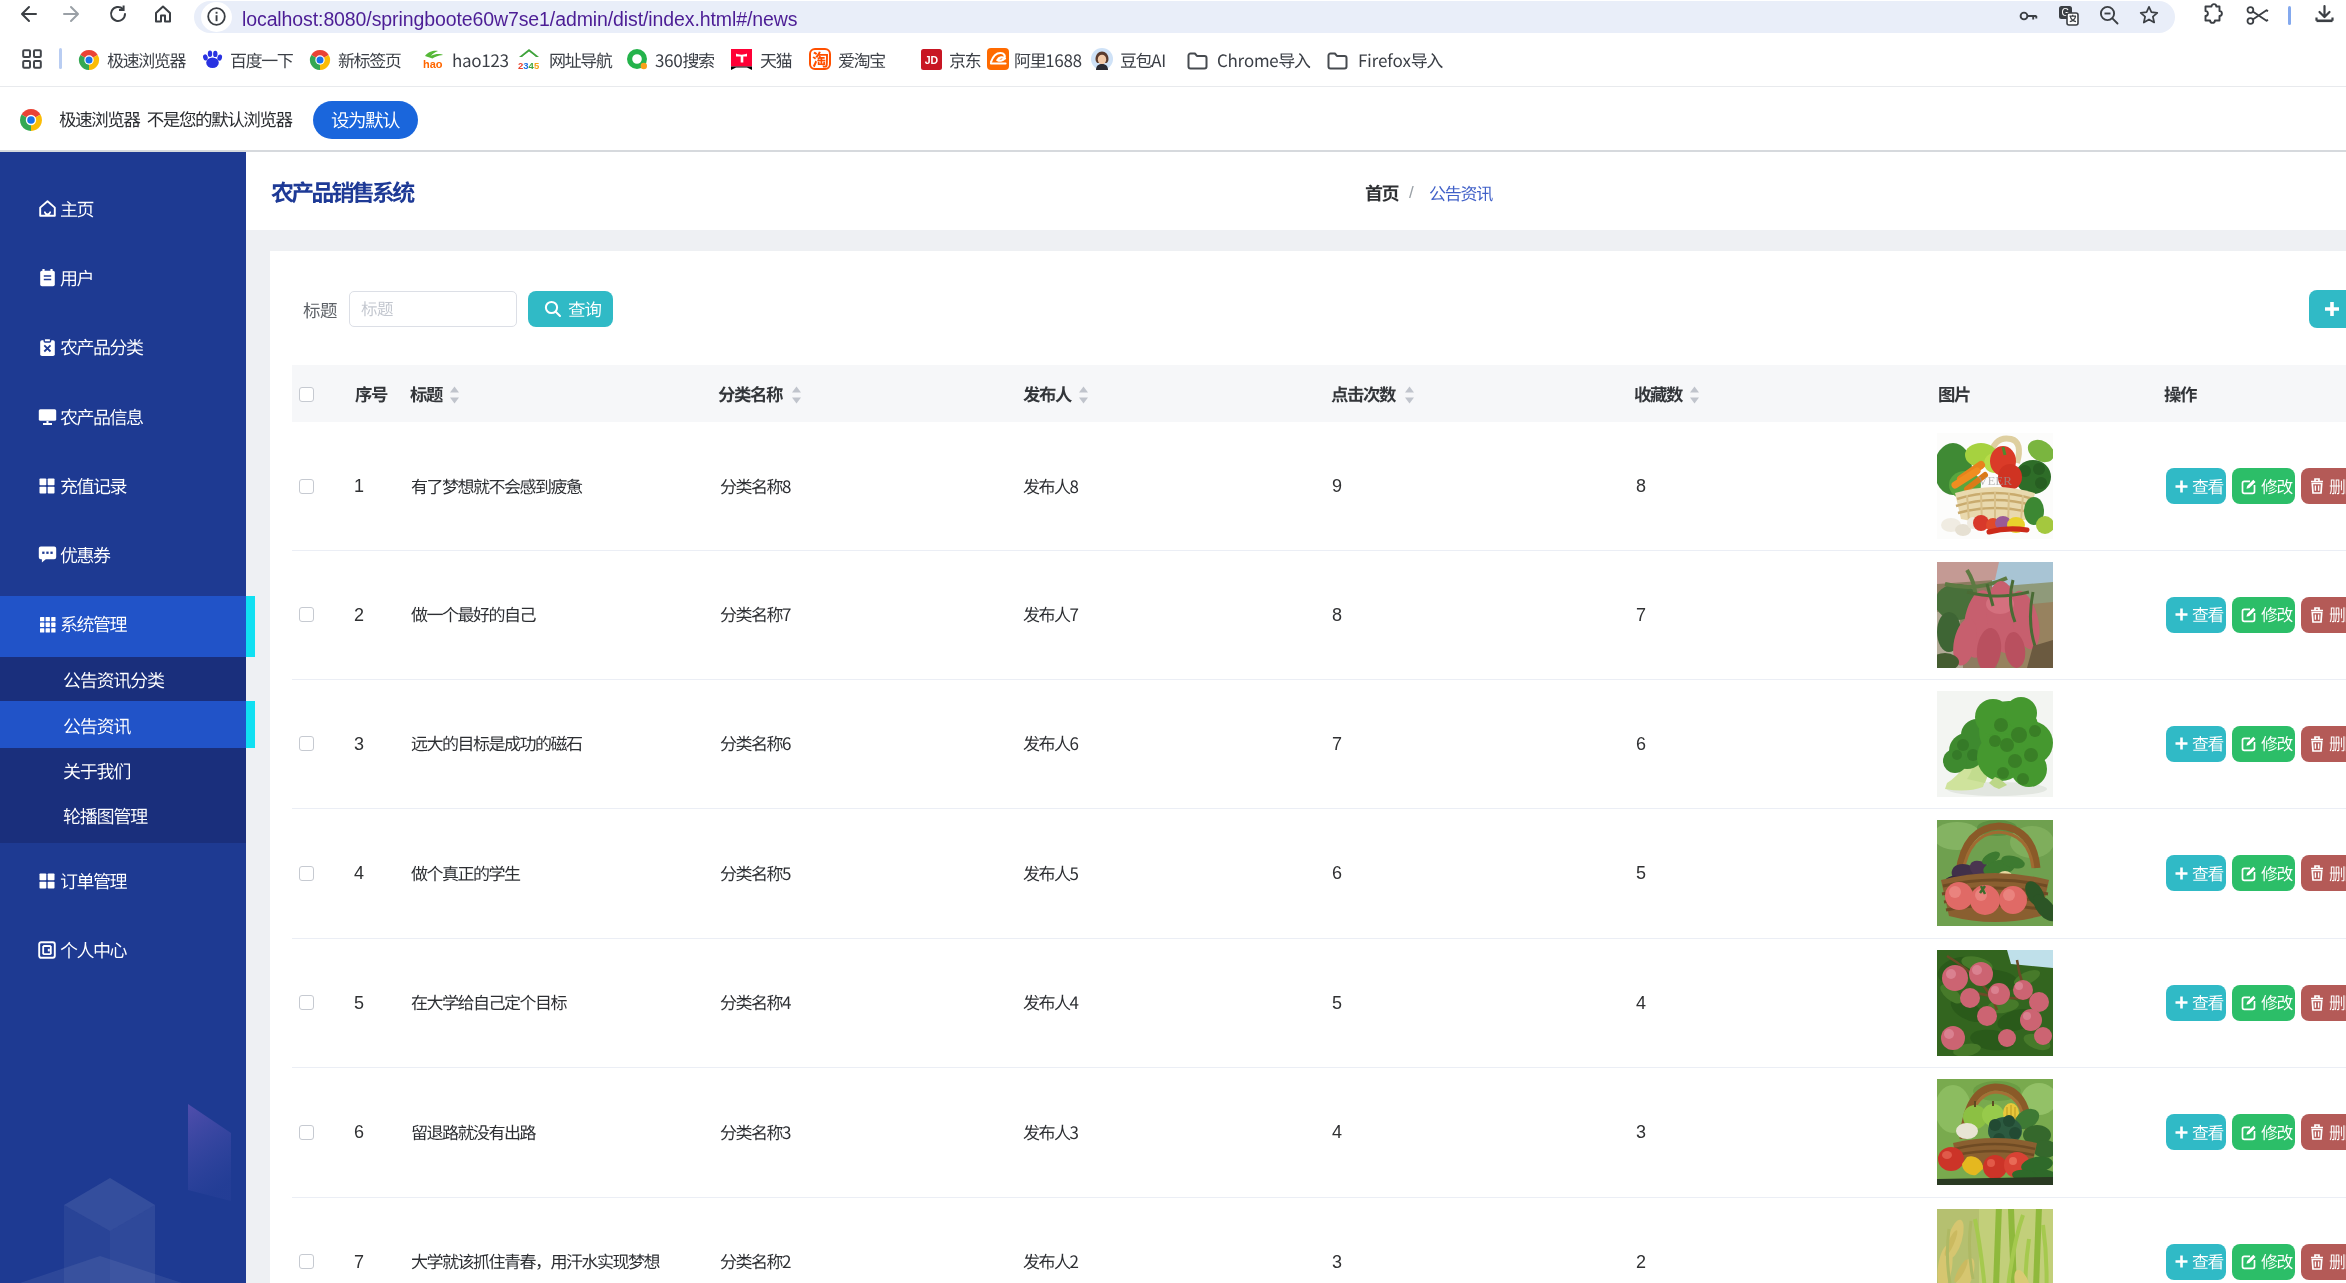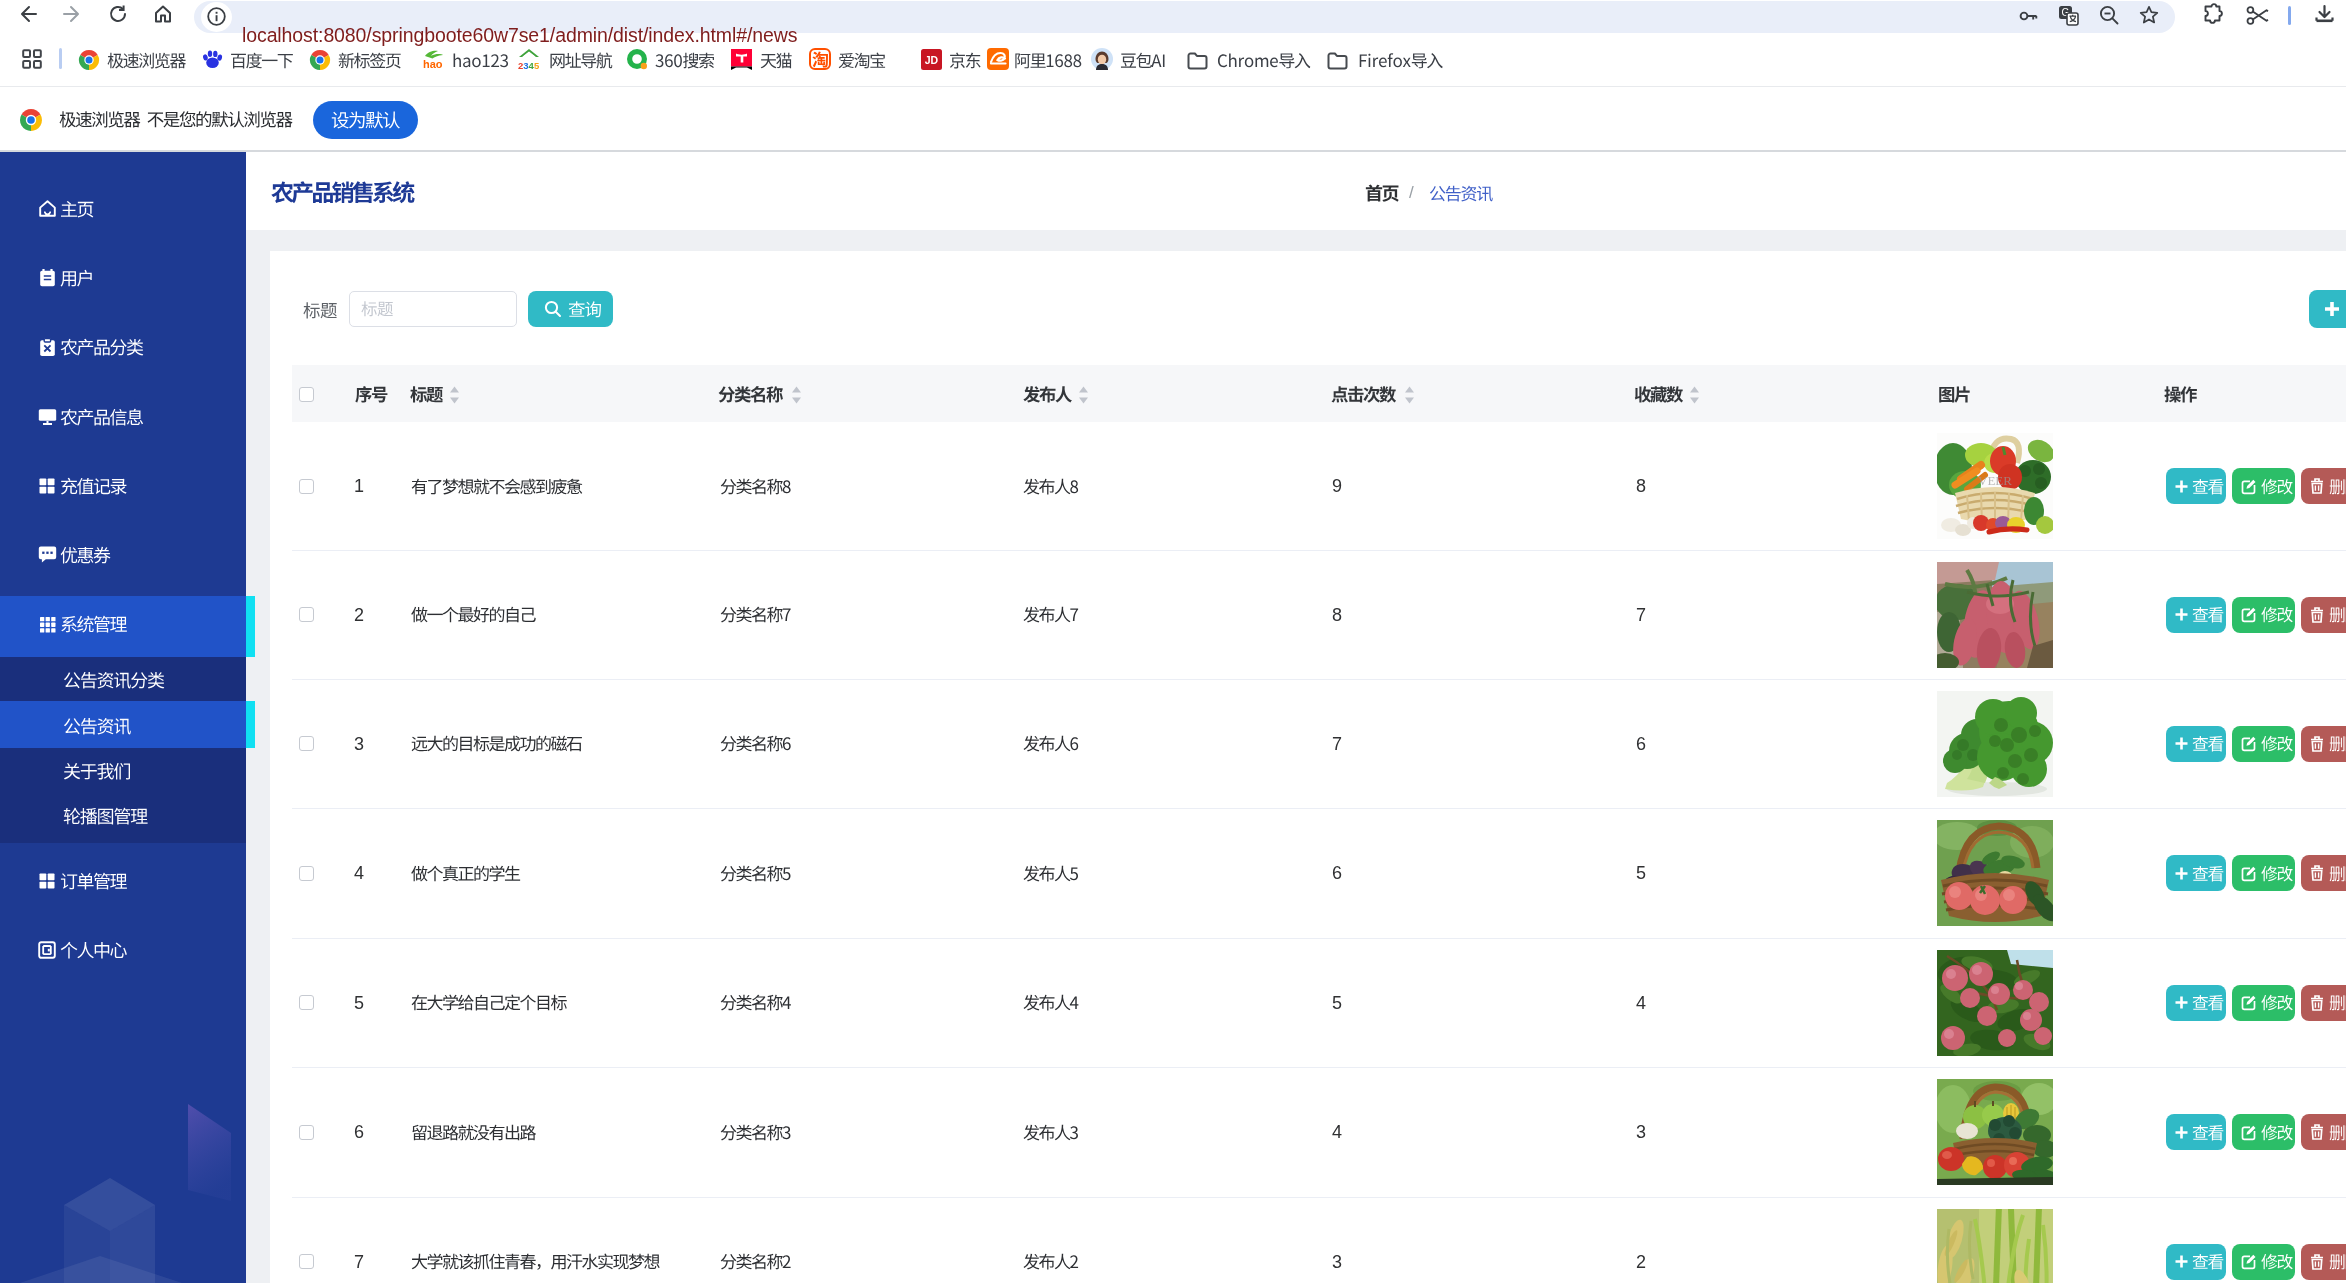--- a/index.html
+++ b/index.html
@@ -210,21 +210,21 @@
 <svg style="position:absolute;left:154px;top:5px;overflow:visible;" width="18" height="18" viewBox="0 0 18 18">
     <path d="M2 8 L9 1.5 L16 8 L16 16.5 L11 16.5 L11 10.5 L7 10.5 L7 16.5 L2 16.5 Z" stroke="#3b3f44" stroke-width="2" fill="none" stroke-linejoin="round"></path>
   </svg>
 <div style="position:absolute;left:194px;top:1px;width:1981px;height:32px;background:#e9eef9;border-radius:16px;"></div>
 <div style="position:absolute;left:201px;top:2px;width:31px;height:30px;background:#fff;border-radius:50%"></div>
 <svg style="position:absolute;left:207px;top:7px;overflow:visible;" width="19" height="19" viewBox="0 0 19 19">
     <circle cx="9.5" cy="9.5" r="8.3" stroke="#3b3f44" stroke-width="1.8" fill="none"></circle>
     <rect x="8.6" y="8.2" width="1.9" height="6" fill="#3b3f44"></rect>
     <rect x="8.6" y="4.8" width="1.9" height="1.9" fill="#3b3f44"></rect>
   </svg>
-<div style="position:absolute;left:242.0px;top:21px;font-size:19.5px;color:#7f1d1d;font-weight:400;white-space:nowrap;letter-spacing:-0.1px;line-height:28px;">localhost:8080/springboote60w7se1/admin/dist/index.html#/news</div>
+<div style="position:absolute;left:242.0px;top:5px;font-size:19.5px;color:#4c1d95;font-weight:400;white-space:nowrap;letter-spacing:-0.1px;line-height:28px;">localhost:8080/springboote60w7se1/admin/dist/index.html#/news</div>
 <svg style="position:absolute;left:2017px;top:5px;overflow:visible;" width="22" height="22" viewBox="0 0 22 22">
     <circle cx="7" cy="11" r="3.4" stroke="#3b3f44" stroke-width="1.9" fill="none"></circle>
     <path d="M10.4 11 L19.5 11 M16.2 11 L16.2 14.5 M19.3 11 L19.3 13.5" stroke="#3b3f44" stroke-width="1.9" fill="none"></path>
   </svg>
 <svg style="position:absolute;left:2058px;top:5px;overflow:visible;" width="21" height="21" viewBox="0 0 21 21">
     <rect x="1" y="1" width="13" height="13" rx="2.5" fill="#3b3f44"></rect>
     <text x="7.5" y="11.3" font-size="10" fill="#fff" text-anchor="middle" font-family="Liberation Sans">G</text>
     <rect x="9" y="8" width="11" height="12" rx="2" fill="#fff" stroke="#3b3f44" stroke-width="1.6"></rect>
     <path d="M11.5 11.2 L18 11.2 M14.7 11.2 L14.7 9.8 M12.3 11.4 C12.8 14.2 15.8 16.2 18 16.6 M17.6 11.4 C17 14.2 14 16.2 11.8 16.6" stroke="#3b3f44" stroke-width="1.3" fill="none"></path>
   </svg>

